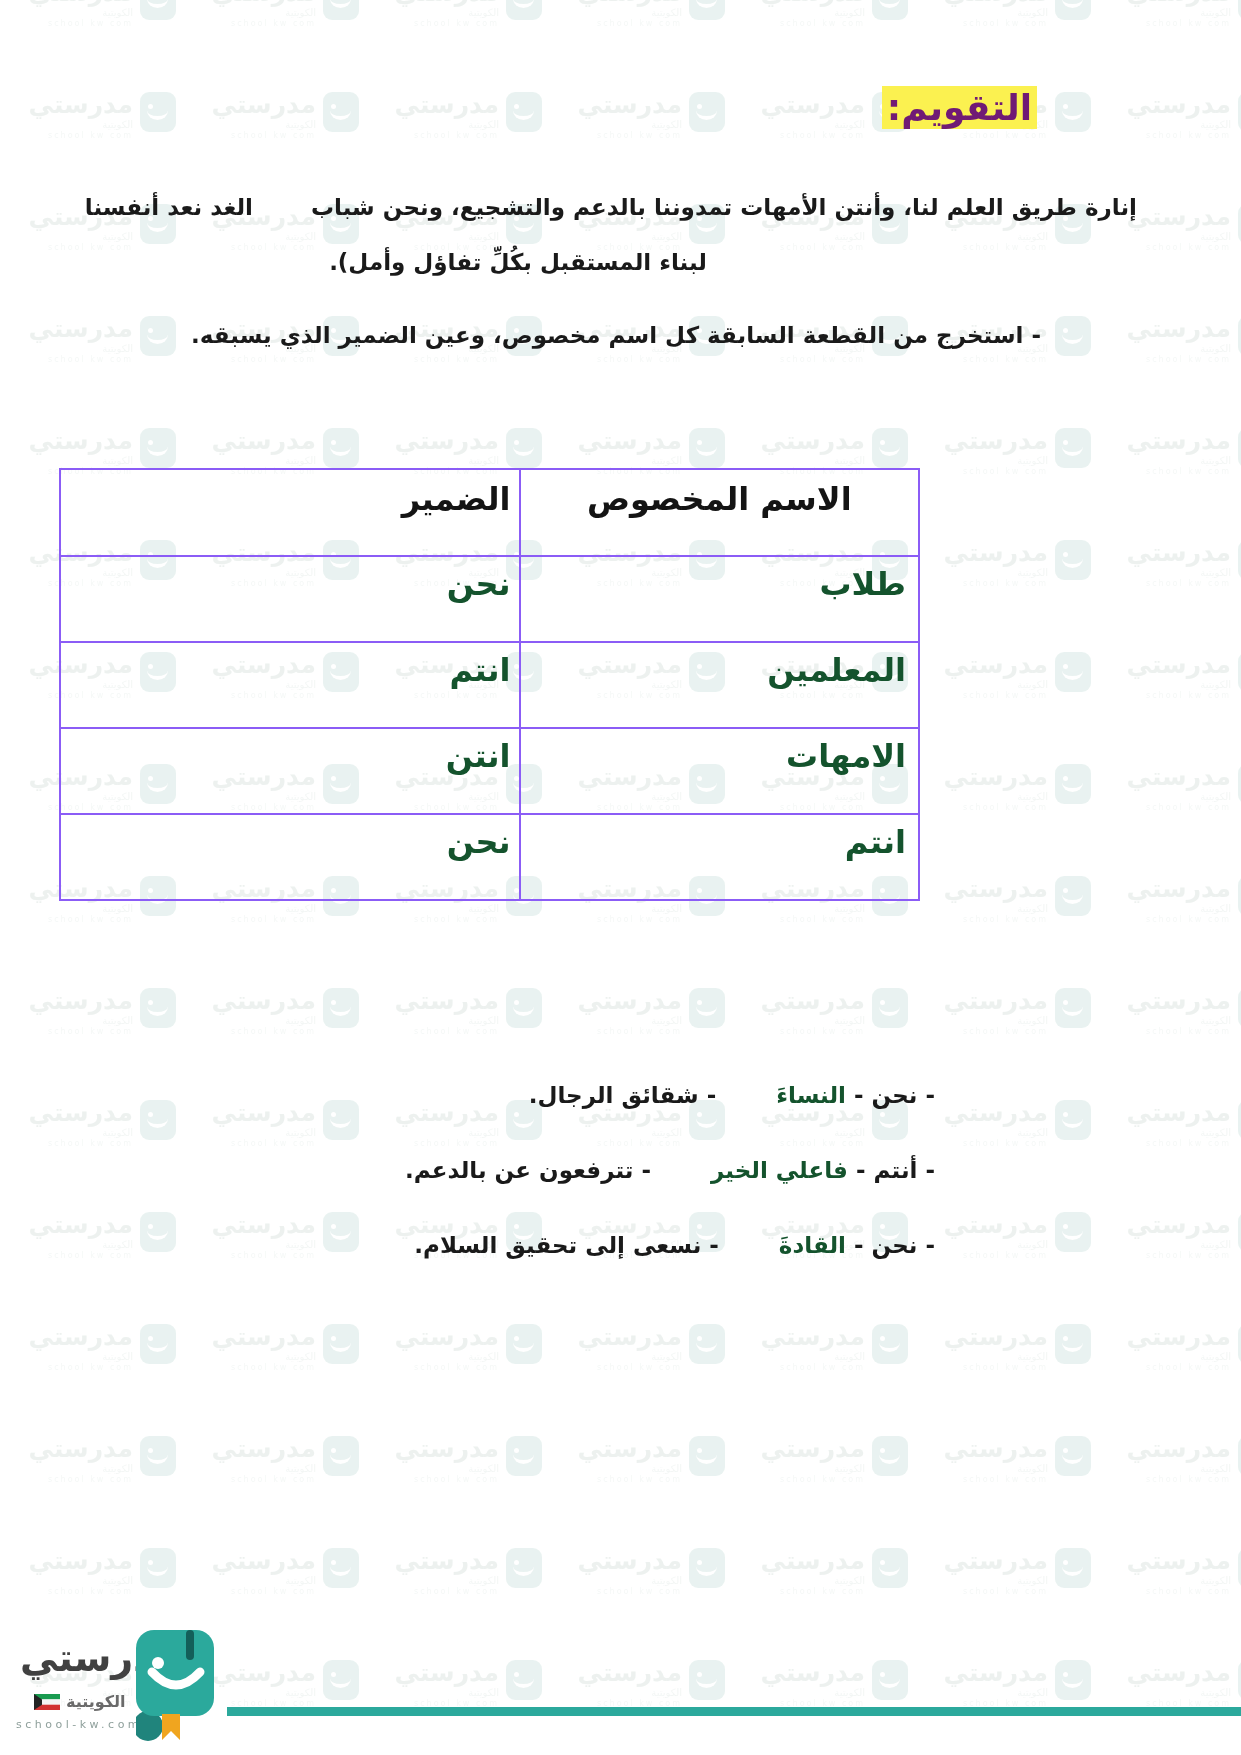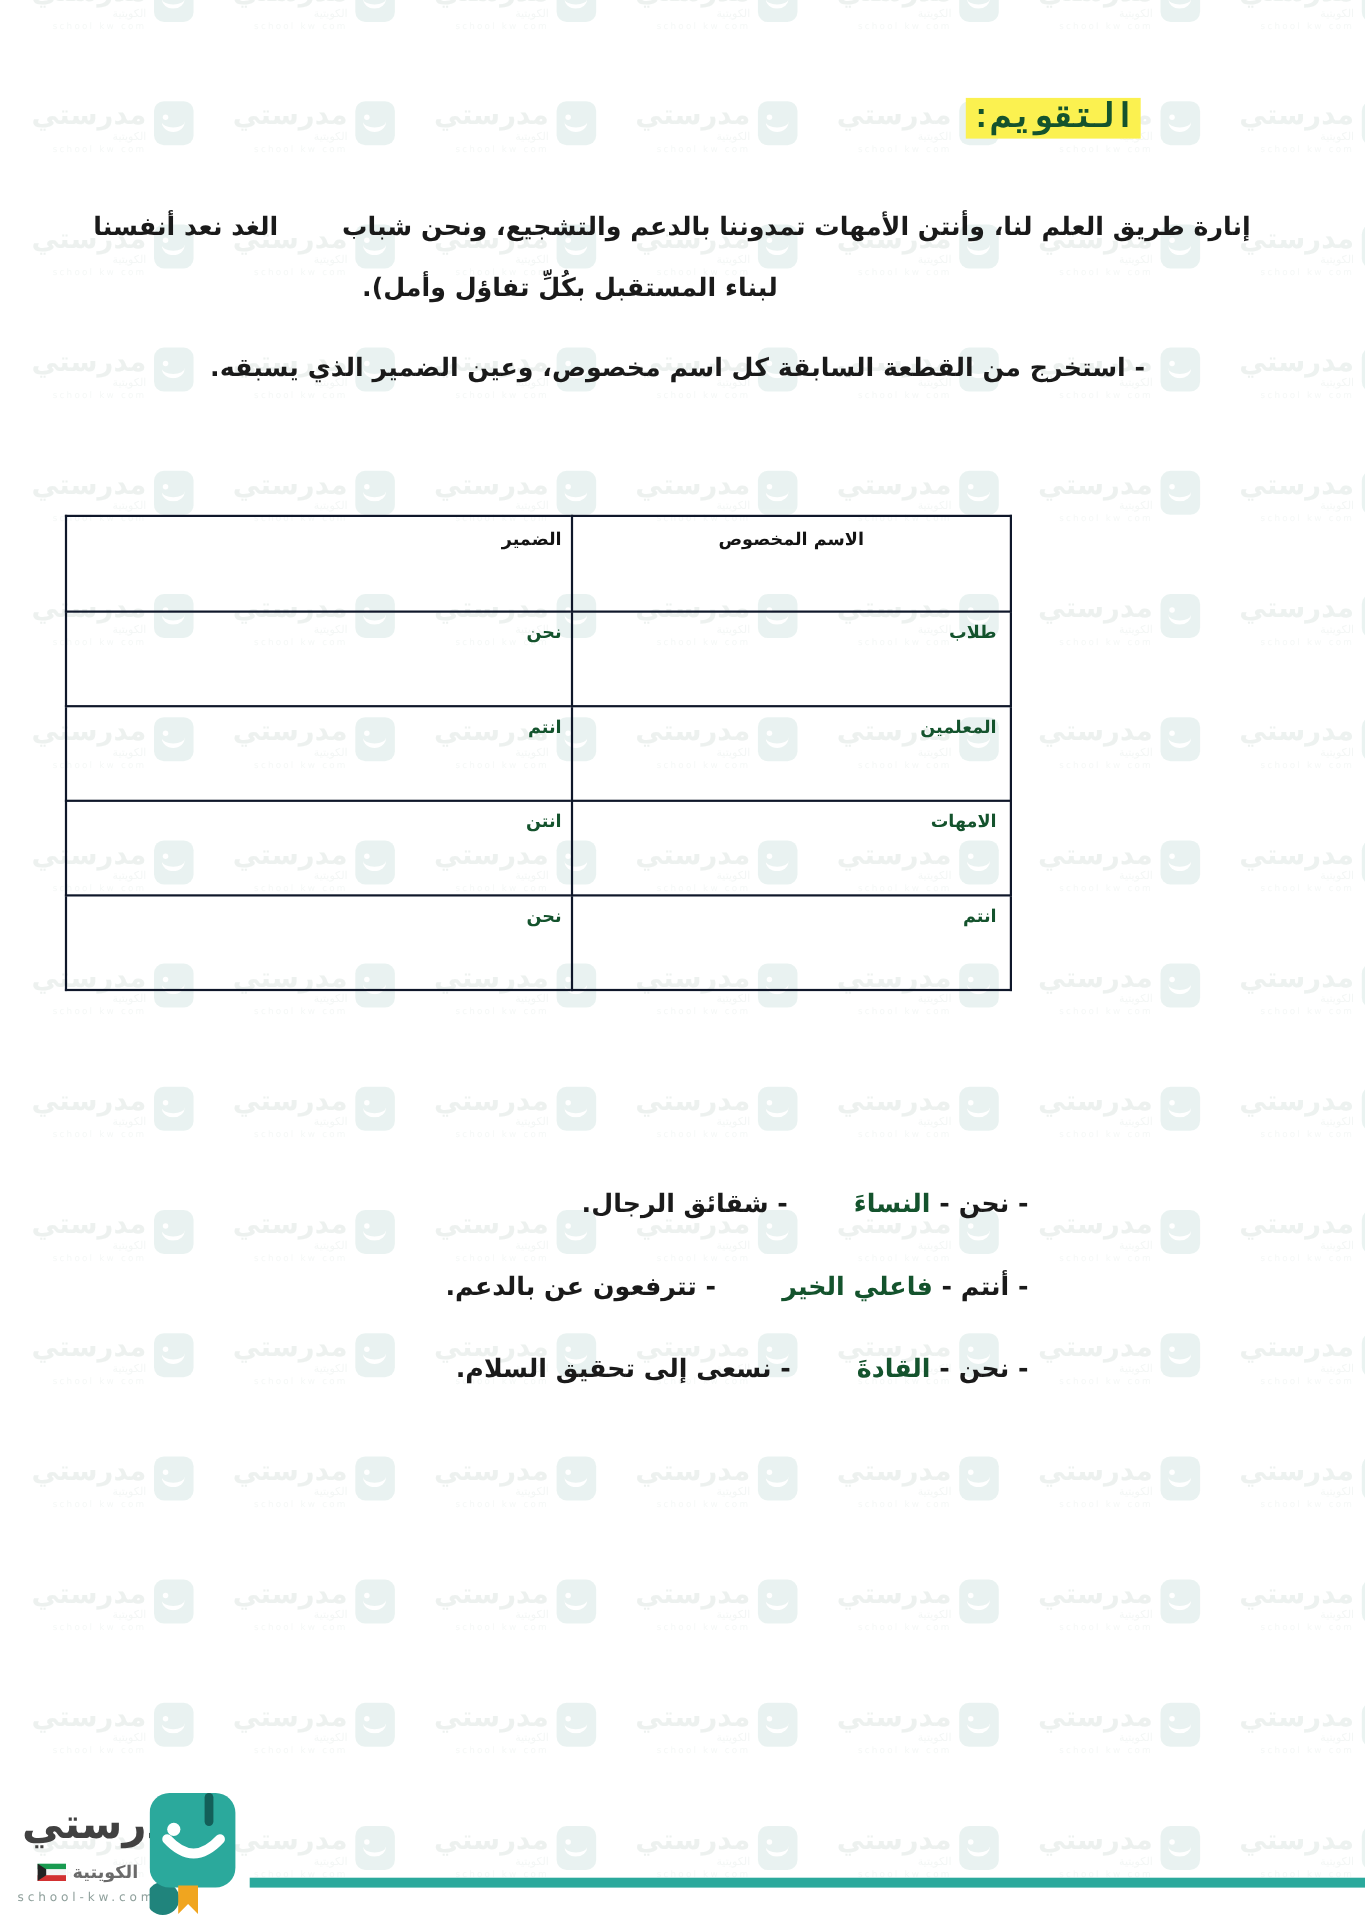--- a/index.html
+++ b/index.html
@@ -12,32 +12,32 @@
   .wm-tile{position:absolute;display:flex;align-items:flex-start;gap:7px;direction:rtl;opacity:.6;width:160px;}
   .wm-icon{position:relative;width:36px;height:40px;background:#dcebe8;border-radius:9px;flex:0 0 auto;}
   .wm-icon .wm-eye{position:absolute;left:8px;top:12px;width:5px;height:5px;border-radius:50%;background:#ffffff;}
   .wm-icon .wm-smile{position:absolute;left:7px;top:9px;width:21px;height:15px;border-bottom:4px solid #ffffff;border-radius:50%;}
   .wm-textcol{display:flex;flex-direction:column;align-items:flex-start;}
   .wm-main{font-size:25px;font-weight:700;color:#e2e9e6;line-height:1.05;}
   .wm-sub{font-size:10px;color:#ecf1ef;line-height:1.3;}
   .wm-url{font-size:8px;letter-spacing:2px;color:#eef3f1;direction:ltr;line-height:1.2;}
   
   .content{position:absolute;inset:0;z-index:1;}
-  .page-title{position:absolute;top:88px;right:204px;font-size:31px;font-weight:700;color:#14532d;line-height:40px;font-family:Liberation Mono, monospace;}
+  .page-title{position:absolute;top:88px;right:204px;font-size:36px;font-weight:700;color:#701a75;line-height:40px;}
   .page-title .hl{background:#fbf150;padding:1px 5px;}
   .q1{position:absolute;top:180px;right:104px;left:40px;text-align:right;font-size:23px;font-weight:700;line-height:55px;}
   .q1 .line{white-space:nowrap;}
   .q1 .indent-center{margin-right:430px;}
   .q1 .instruction{margin-right:96px;margin-top:18px;}
   .qnum{font-weight:700;}
   .blank-gap{display:inline-block;width:58px;}
   
   .x-table{position:absolute;top:468px;right:320px;left:59px;width:861px;border-collapse:collapse;table-layout:fixed;}
   .x-table{right:auto;left:59px;}
-  .x-table td,.x-table th{border:2px solid #0f172a;vertical-align:top;font-size:16px;margin-top:36px;}
+  .x-table td,.x-table th{border:2px solid #8b5cf6;vertical-align:top;font-size:32px;margin-top:36px;}
   .x-table th{height:74px;font-weight:700;color:#141414;padding-top:10px;}
   .x-table td{height:75px;padding-top:8px;}
   .col-noun{width:46.5%;}
   .col-pron{width:53.5%;}
   .th-noun{}
   .th-pron{text-align:right;padding-right:8px;}
   .td-noun{text-align:right;padding-right:12px;}
   .td-pron{text-align:right;padding-right:8px;}
   .green{color:#14532d;font-weight:700;}
   

